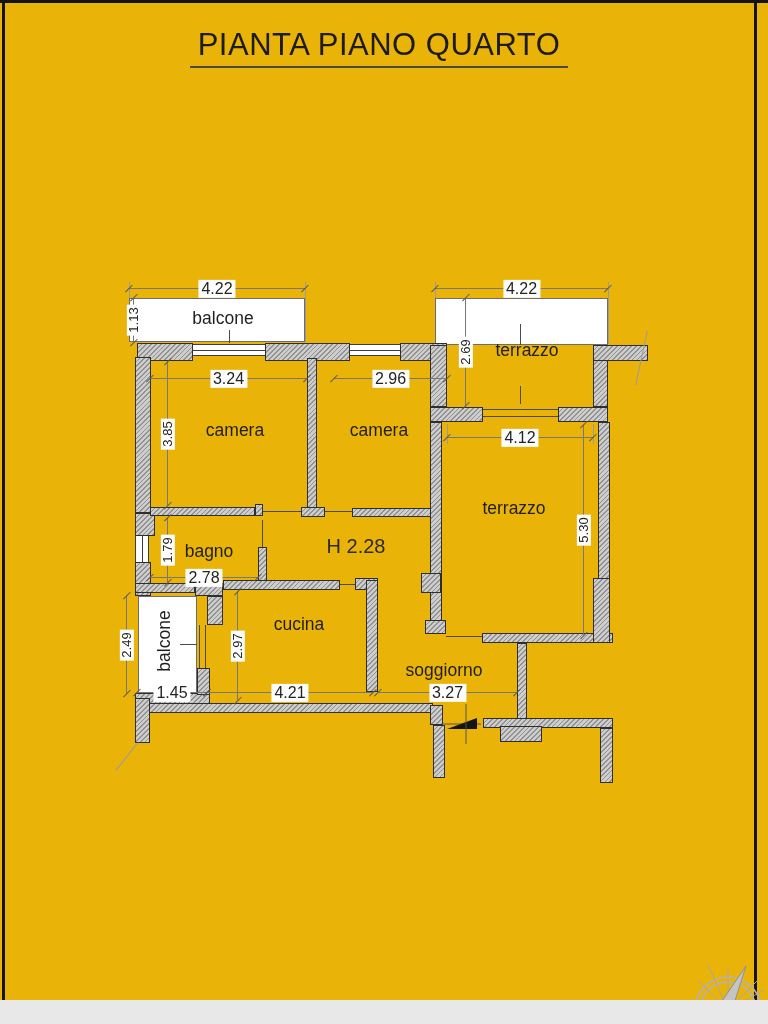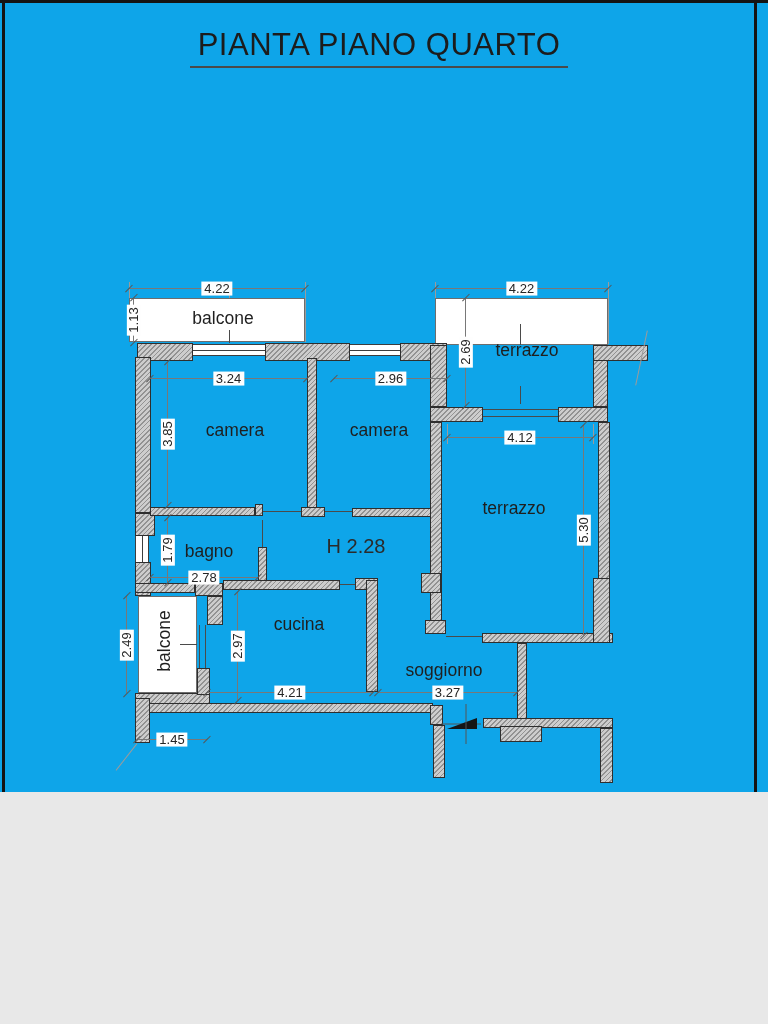--- a/index.html
+++ b/index.html
@@ -1,16 +1,16 @@
 <!DOCTYPE html>
 <html><head>
 <meta charset="utf-8">
 <style>
   html,body{margin:0;padding:0;background:#e8e8e8;}
-  .page{position:relative;width:768px;height:792px;background:#0ea5e9;overflow:hidden;
+  .page{position:relative;width:768px;height:1000px;background:#eab308;overflow:hidden;
         font-family:"Liberation Sans",sans-serif;color:#1c1c1c;}
   .abs{position:absolute;}
   .pborder{position:absolute;background:#141414;}
   .title{position:absolute;left:0;right:10px;text-align:center;}
   .title-main{font-size:31px;letter-spacing:.5px;}
   .title-main span{border-bottom:2px solid #4a4a4a;padding:0 8px 4px;}
   .title-sub{font-size:23px;}
   
   .wall{position:absolute;box-sizing:border-box;border:1.6px solid #2e2e2e;
         background:repeating-linear-gradient(135deg,#cdcdcd 0px,#cdcdcd 2.2px,#929292 2.2px,#929292 3.4px);}
@@ -20,21 +20,21 @@
   .winh{position:absolute;box-sizing:border-box;background:#fff;border-top:1.3px solid #3d3d3d;border-bottom:1.3px solid #3d3d3d;}
   .winh::after{content:"";position:absolute;left:0;right:0;top:50%;height:1px;background:#3d3d3d;}
   .winv{position:absolute;box-sizing:border-box;background:#fff;border-left:1.3px solid #3d3d3d;border-right:1.3px solid #3d3d3d;}
   .winv::after{content:"";position:absolute;top:0;bottom:0;left:50%;width:1px;background:#3d3d3d;}
   .ln{position:absolute;background:#4a4a4a;}
   .ext{position:absolute;background:#9b9b9b;}
   
   .dimh{position:absolute;height:0;border-top:1px solid #787878;}
   .dimv{position:absolute;width:0;border-left:1px solid #787878;}
   .dimh>.dlab{position:absolute;left:50%;top:0;transform:translate(-50%,-52%);
-        background:#fefefe;padding:0 3px;font-size:13px;color:#242424;white-space:nowrap;line-height:1.1;}
+        background:#fefefe;padding:0 3px;font-size:16px;color:#242424;white-space:nowrap;line-height:1.1;}
   .dimv>.dlab{position:absolute;left:50%;top:50%;transform:translate(-50%,-50%) rotate(-90deg);
         background:#fefefe;padding:0 3px;font-size:13px;color:#242424;white-space:nowrap;line-height:1.1;}
   .tick{position:absolute;width:10px;height:1.2px;background:#565656;}
   
   .rlab{position:absolute;font-size:17.5px;color:#1f1f1f;text-align:center;transform:translate(-50%,-50%);white-space:nowrap;}
   .rlab.vert{transform:translate(-50%,-50%) rotate(-90deg);}
   .hnote{position:absolute;font-size:20px;color:#2b2b2b;transform:translate(-50%,-50%);white-space:nowrap;}
 </style>
 </head>
 <body>
@@ -181,21 +181,21 @@
     <div class="dimh" style="left:150px;top:577px;width:108px;">
         <span class="dlab">2.78</span>
         <i class="tick" style="left: -5px; top: -1px; transform: rotate(-45deg);"></i>
         <i class="tick" style="right: -5px; top: -1px; transform: rotate(-45deg);"></i>
       </div>
     <div class="dimv" style="left:126px;top:596px;height:97px;">
         <span class="dlab">2.49</span>
         <i class="tick" style="left: -5px; top: -1px; transform: rotate(-45deg);"></i>
         <i class="tick" style="left: -5px; bottom: -1px; transform: rotate(-45deg);"></i>
       </div>
-    <div class="dimh" style="left:137px;top:692px;width:70px;margin-top:47px;">
+    <div class="dimh" style="left:137px;top:692px;width:70px;">
         <span class="dlab">1.45</span>
         <i class="tick" style="left: -5px; top: -1px; transform: rotate(-45deg);"></i>
         <i class="tick" style="right: -5px; top: -1px; transform: rotate(-45deg);"></i>
       </div>
     <div class="dimv" style="left:237px;top:592px;height:108px;">
         <span class="dlab">2.97</span>
         <i class="tick" style="left: -5px; top: -1px; transform: rotate(-45deg);"></i>
         <i class="tick" style="left: -5px; bottom: -1px; transform: rotate(-45deg);"></i>
       </div>
     <div class="dimh" style="left:207px;top:692px;width:166px;">

